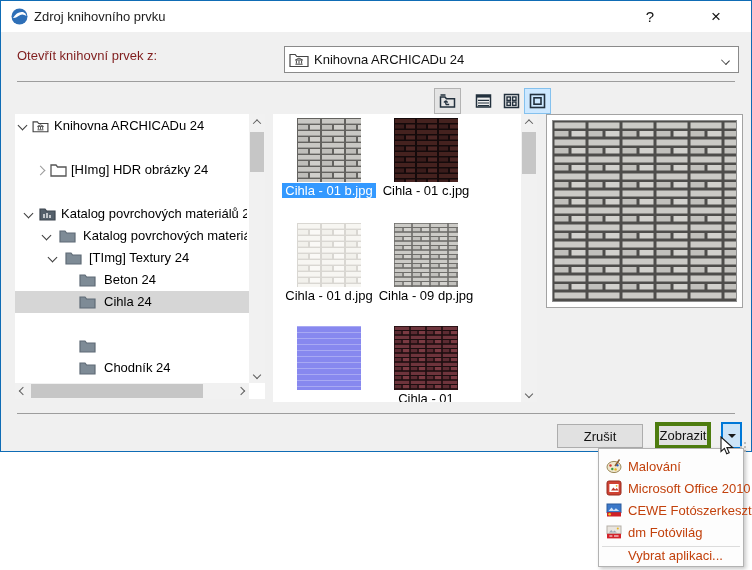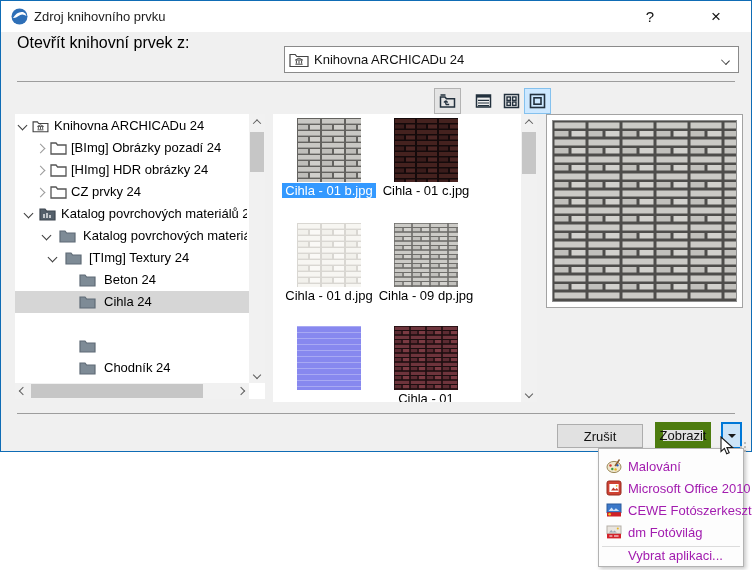--- a/index.html
+++ b/index.html
@@ -10,21 +10,21 @@
             border:1px solid #0f6cb5; background:#f0f0f0; }
 
   .titlebar { position:absolute; left:0; top:0; width:750px; height:31px; background:#fff;padding-left:12px; }
   .app-icon { position:absolute; left:10px; top:7px; }
   .title { position:absolute; left:33px; top:0; height:31px; line-height:31px; font-size:13px; color:#1d1d1d; }
   .cap-btn { position:absolute; top:0; width:32px; height:31px; text-align:center; line-height:31px;
              font-size:15px; color:#111; cursor:default; }
   .cap-help { left:633px; }
   .cap-close { left:699px; font-size:17px; }
 
-  .row-label { position:absolute; left:16px; top:28px; height:27px; line-height:27px; font-size:16px; color:#000000; }
+  .row-label { position:absolute; left:16px; top:41px; height:27px; line-height:27px; font-size:13px; color:#7f1d1d; }
   .combo { position:absolute; left:283px; top:45px; width:455px; height:27px; background:#fff;
            border:1px solid #8a8a8a; display:flex; align-items:center; }
   .combo .cicon { margin:0 5px 0 4px; display:flex; }
   .combo .ctext { font-size:13px; color:#111; }
   .combo .cchev { position:absolute; right:9px; top:10px; width:7px; height:7px;
                   border-right:1.4px solid #3c3c3c; border-bottom:1.4px solid #3c3c3c; transform:rotate(45deg) scaleY(.8); }
 
   .sep { position:absolute; left:16px; width:718px; height:1px; background:#9d9d9d; }
   .sep1 { top:80px; } .sep2 { top:412px; }
 
@@ -61,32 +61,32 @@
   .tlab { position:absolute; width:96px; text-align:center; font-size:13px; color:#000; line-height:15px; }
   .tlab .hl { background:#3399ff; color:#fff; padding:0 3px; }
 
   .preview { position:absolute; left:545px; top:113px; width:197px; height:194px;
              background:#fff; border:1px solid #a3a3a3; padding:5px; }
   .preview svg { display:block; border:1px solid #8d8d8d; }
 
   .btn { position:absolute; font-size:13px; color:#111; background:#e1e1e1; border:1px solid #adadad;
          display:flex; align-items:center; justify-content:center; cursor:default; }
   .btn-cancel { left:556px; top:423px; width:86px; height:24px; }
-  .btn-show   { left:654px; top:421px; width:56px; height:27px; border:8px solid #4d7c0f; }
+  .btn-show   { left:654px; top:421px; width:56px; height:27px; border:4px solid #4d7c0f; }
   .btn-arrow  { left:720px; top:421px; width:21px; height:27px; border:2px solid #0078d7; background:#cce4f7; }
   .tri-down { width:0; height:0; border-left:4px solid transparent; border-right:4px solid transparent;
               border-top:4px solid #1a1a1a; }
 
   .grip { position:absolute; left:734px; top:438px; }
 
   .menu { position:absolute; left:598px; top:448px; width:146px; height:119px; background:#fdfdfd;
           border:1px solid #b3b3b3; box-shadow:2px 2px 4px rgba(0,0,0,.22); z-index:5; }
   .mitem { position:absolute; left:0; width:144px; height:22px; display:flex; align-items:center; }
   .mitem .micon { position:absolute; left:7px; top:3px; display:flex; }
-  .mitem .mlabel { position:absolute; left:29px; font-size:13px; color:#a21caf; white-space:nowrap; }
+  .mitem .mlabel { position:absolute; left:29px; font-size:13px; color:#c2410c; white-space:nowrap; }
   .msep { position:absolute; left:3px; top:97px; width:138px; height:1px; background:#dcdcdc; }
 
   .cursor { position:absolute; left:719px; top:436px; z-index:9; }
   .norm-thumb { width:64px; height:64px; background:#8788ef;
     background-image:repeating-linear-gradient(180deg, rgba(255,255,255,.28) 0 1px, rgba(0,0,0,0) 1px 6px); }
 </style>
 </head>
 <body>
 
 <svg width="0" height="0" style="position:absolute" aria-hidden="true">
@@ -197,49 +197,31 @@
         <span class="ticon" style="left:17px">
           <svg width="17" height="14" viewBox="0 0 20 17">
               <path d="M1 3.5 h5.2 l1.6 2 H19 V15.5 H1 Z" fill="#fff" stroke="#444" stroke-width="1.4"></path>
               <path d="M10 7 l3.6 2 h-7.2 Z" fill="none" stroke="#444" stroke-width="1.1"></path>
               <path d="M7.4 9.6 v3 M10 9.6 v3 M12.6 9.6 v3 M6.4 13.2 h7.2" stroke="#444" stroke-width="1.1" fill="none"></path>
             </svg>
         </span>
         <span class="tlabel" style="left:39px">Knihovna ARCHICADu 24</span>
       </div>
 
-      <div class="trow" style="top:23px">
-        <span class="chev col" style="left:22px"></span>
-        <span class="ticon" style="left:35px">
-          <svg width="17" height="14" viewBox="0 0 17 14">
-              <path d="M1 2 h5 l1.6 2 H16 V13 H1 Z" fill="#fff" stroke="#555" stroke-width="1.3"></path>
-            </svg>
-        </span>
-        <span class="tlabel" style="left:56px">[BImg] Obrázky pozadí 24</span>
-      </div>
 
       <div class="trow" style="top:45px">
         <span class="chev col" style="left:22px"></span>
         <span class="ticon" style="left:35px">
           <svg width="17" height="14" viewBox="0 0 17 14">
               <path d="M1 2 h5 l1.6 2 H16 V13 H1 Z" fill="#fff" stroke="#555" stroke-width="1.3"></path>
             </svg>
         </span>
         <span class="tlabel" style="left:56px">[HImg] HDR obrázky 24</span>
       </div>
 
-      <div class="trow" style="top:67px">
-        <span class="chev col" style="left:22px"></span>
-        <span class="ticon" style="left:35px">
-          <svg width="17" height="14" viewBox="0 0 17 14">
-              <path d="M1 2 h5 l1.6 2 H16 V13 H1 Z" fill="#fff" stroke="#555" stroke-width="1.3"></path>
-            </svg>
-        </span>
-        <span class="tlabel" style="left:56px">CZ prvky 24</span>
-      </div>
 
       <div class="trow" style="top:89px">
         <span class="chev exp" style="left:10px"></span>
         <span class="ticon" style="left:24px">
           <svg width="17" height="14" viewBox="0 0 17 14">
               <path d="M1 2 h5 l1.6 2 H16 V13 H1 Z" fill="#55606b" stroke="#3e4750" stroke-width="1.2"></path>
               <path d="M5 7 v4 M8 6 v5 M11 8 v3" stroke="#fff" stroke-width="1.3" fill="none"></path>
             </svg>
         </span>
         <span class="tlabel" style="left:46px">Katalog povrchových materiálů 24.l</span>

